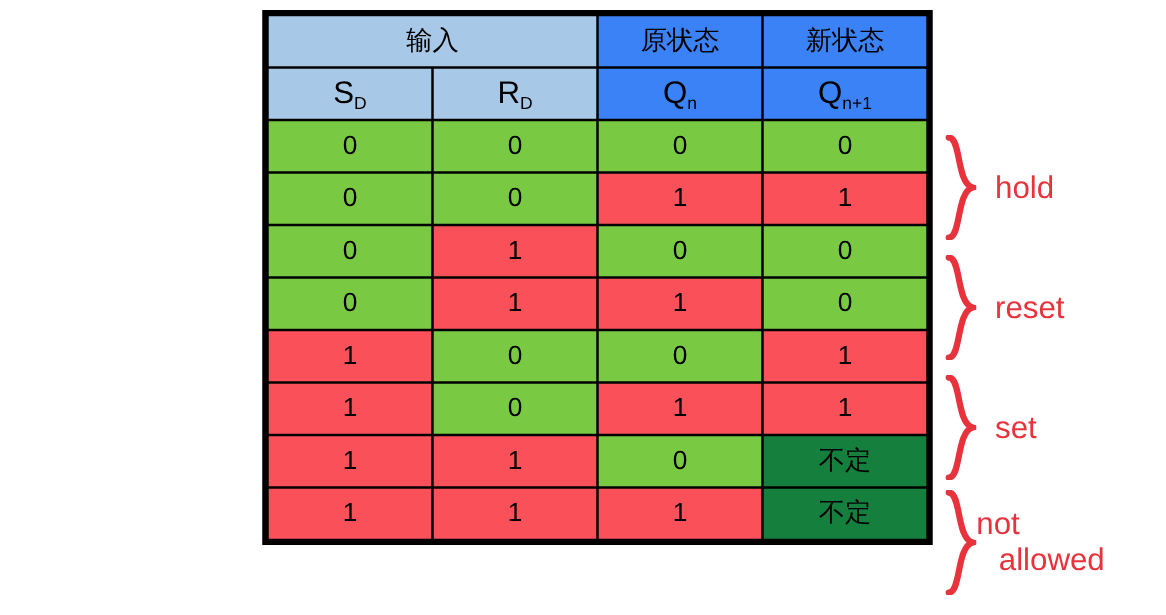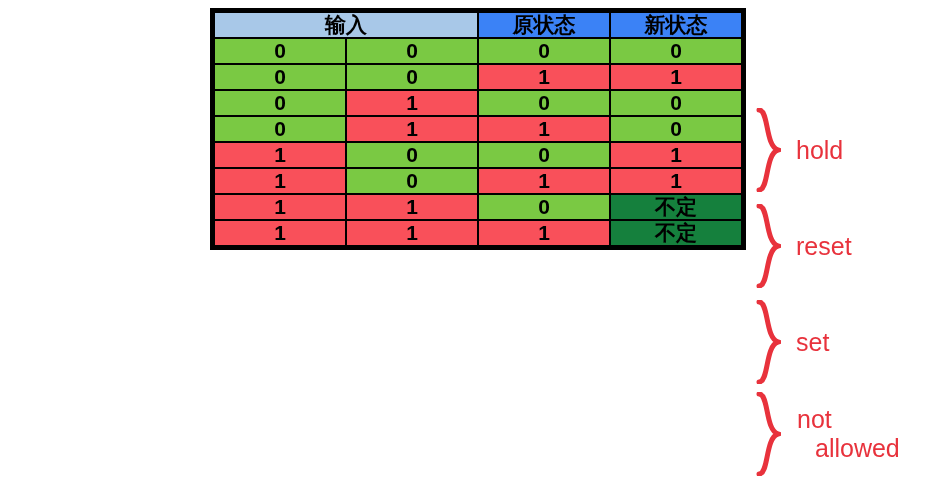--- a/index.html
+++ b/index.html
@@ -25,28 +25,27 @@
     position: absolute;
     left: 210px;
     top: 8px;
     border-collapse: separate;
     border-spacing: 2px;
     background: #000000;
     border: 3px solid #000000;
   }
   .truth-table td {
     width: 130px;
-    height: 24px;
+    height: 40px;
     text-align: center;
     vertical-align: middle;
     font-size: 21px;
     color: #000000;
     padding: 0;
     line-height: 1.1;
-    font-weight: bold;
   }
   .cell-blue   { background: #a8c8e8; }
   .cell-orange { background: #3b82f6; }
   .cell-green  { background: #7ac943; color: #ffffff; }
   .cell-red    { background: #f9505a; color: #ffffff; }
   .cell-white  { background: #15803d; color: #000000; }
   .val {
     font-size: 22px;
     font-weight: normal;
   }
@@ -76,21 +75,21 @@
     flex: none;
   }
   .anno-label {
     font-size: 25px;
     color: #e8323c;
     white-space: pre;
     margin-left: 15px;
     line-height: 1.15;
   }
   .anno-label.two-line {
-    margin-left: 16px;
+    margin-left: 0px;
   }
   #anno-hold    { top: 108px; }
   #anno-reset   { top: 204px; }
   #anno-set     { top: 300px; }
   #anno-not     { top: 392px; }
   #anno-not .anno-label { margin-top: 0px; }
   .label-line2 {
     display: block;
     margin-left: 18px;
   }
@@ -100,20 +99,34 @@
 
 <div id="stage">
 
   <table class="truth-table">
     <tbody>
       <tr>
         <td class="cell-blue hdr-cn" colspan="2">输入</td>
         <td class="cell-orange hdr-cn">原状态</td>
         <td class="cell-orange hdr-cn">新状态</td>
       </tr>
+      <tr>
+        <td class="cell-blue">
+          <span class="sym"><span>S</span><sub>D</sub></span>
+        </td>
+        <td class="cell-blue">
+          <span class="sym"><span>R</span><sub>D</sub></span>
+        </td>
+        <td class="cell-orange">
+          <span class="sym"><span>Q</span><sub>n</sub></span>
+        </td>
+        <td class="cell-orange">
+          <span class="sym"><span>Q</span><sub>n+1</sub></span>
+        </td>
+      </tr>
 
       <tr>
         <td class="val cell-green">0</td>
         <td class="val cell-green">0</td>
         <td class="val cell-green">0</td>
         <td class="val cell-green">0</td>
       </tr>
       <tr>
         <td class="val cell-green">0</td>
         <td class="val cell-green">0</td>

